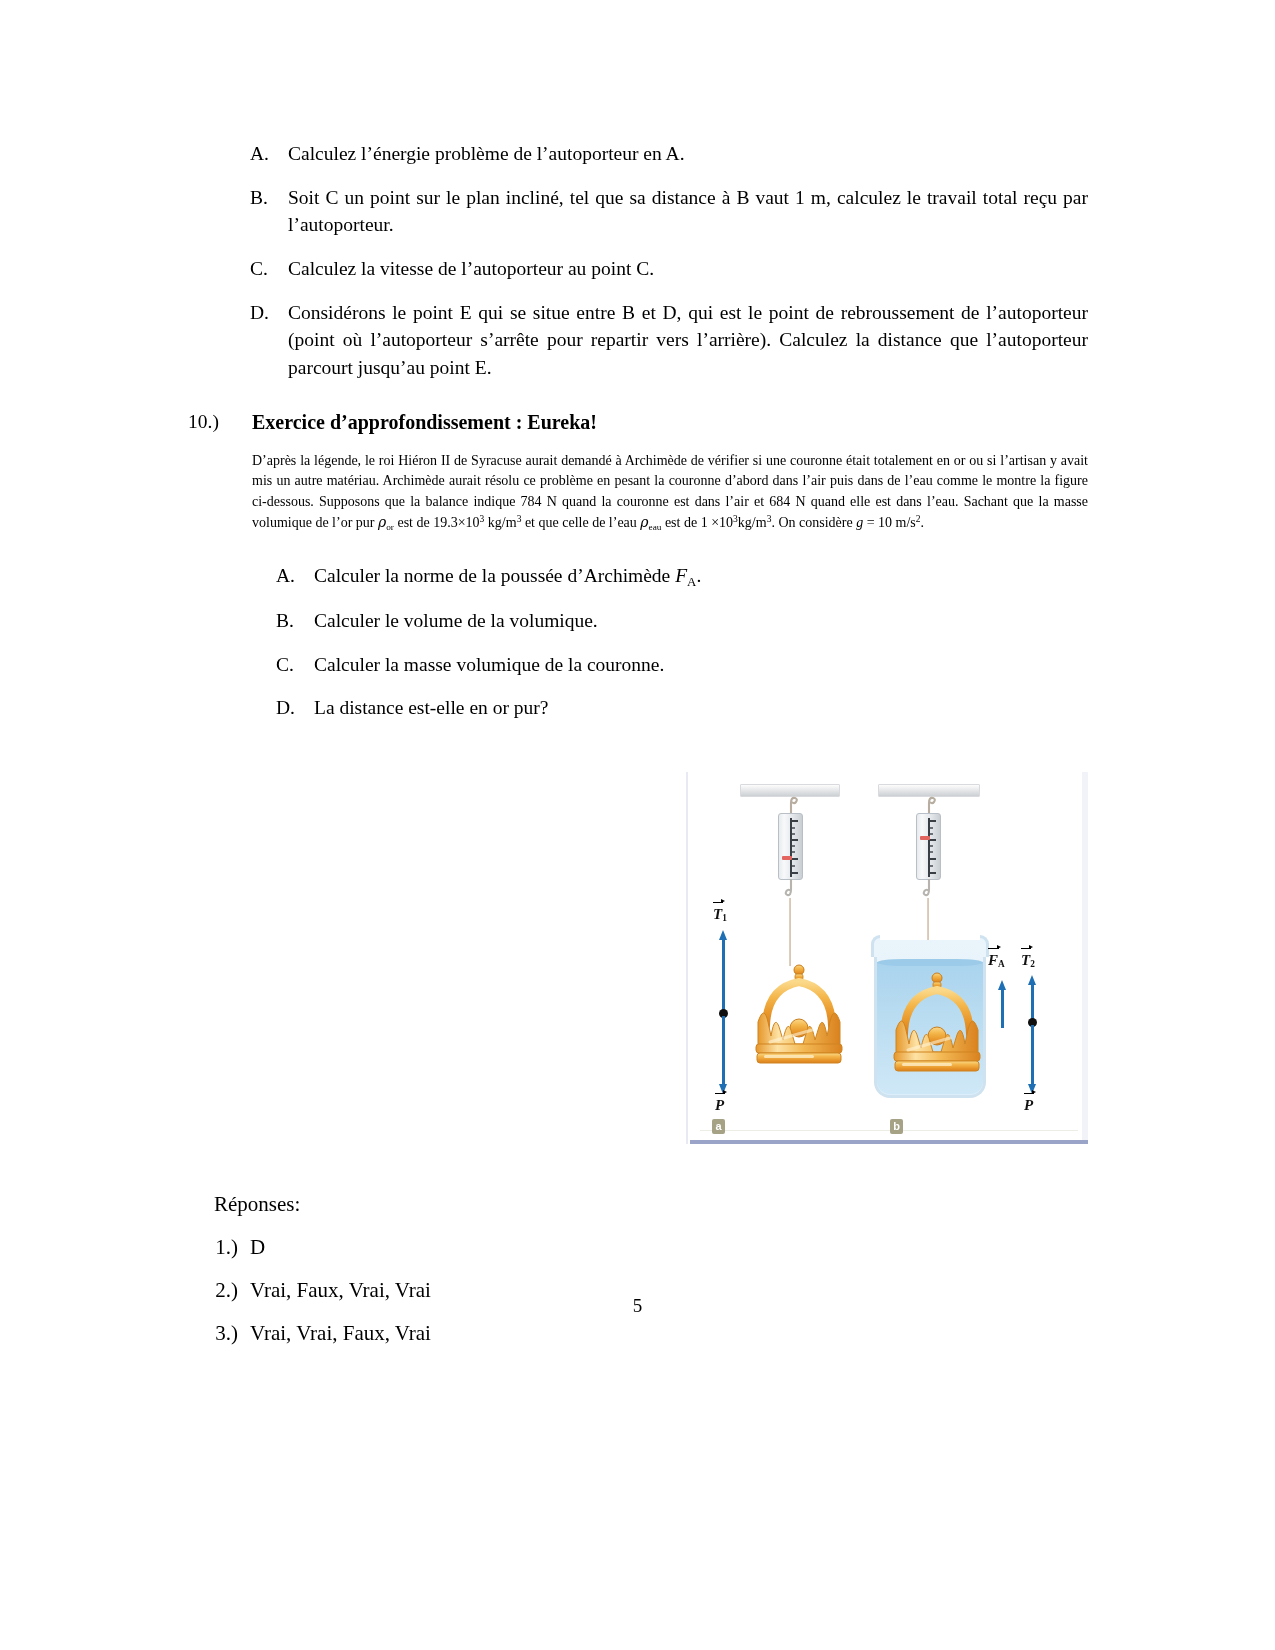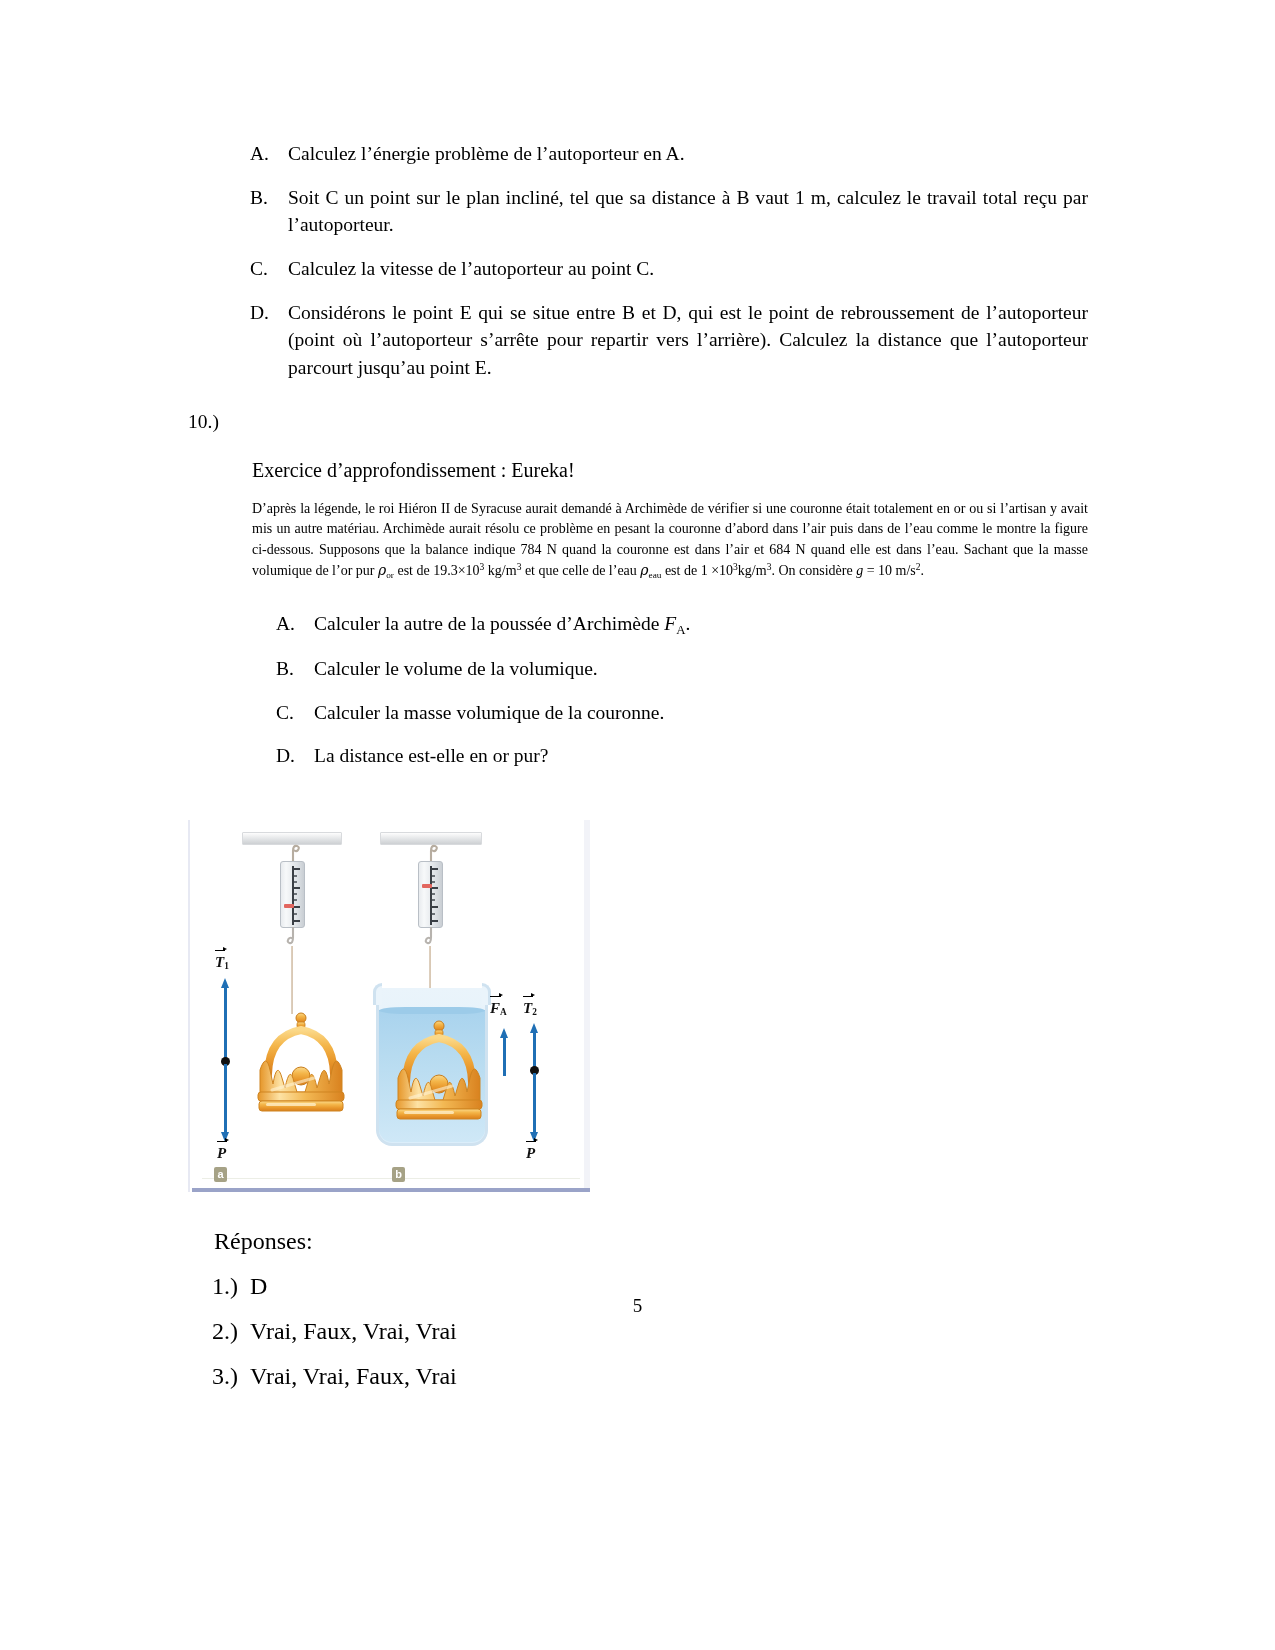--- a/index.html
+++ b/index.html
@@ -67,23 +67,22 @@
   }
   .num-item .num-marker {
     width: 52px;
     flex: 0 0 52px;
     padding-right: 12px;
   }
   .num-item .num-body {
     flex: 1;
   }
   .exercise-title {
-    font-weight: normal;
+    font-weight: bold;
     font-size: 20px;
-    margin-top: 48px;
   }
   .para {
     margin-top: 14px;
     font-size: 14px;
     line-height: 1.46;
     text-align: justify;
   }
 
   
   .mi { font-style: italic; font-family: "Liberation Serif", serif; }
@@ -112,21 +111,21 @@
     width: 0; height: 0;
     border-left: 4px solid #000;
     border-top: 2.6px solid transparent;
     border-bottom: 2.6px solid transparent;
   }
 
   
   .figure-wrap {
     margin-top: 34px;
     display: flex;
-    justify-content: flex-start;
+    justify-content: flex-end;
   }
   .figure-box {
     position: relative;
     width: 402px;
     height: 372px;
     background: #ffffff;
     border-left: 2px solid #e7e9f3;
     box-sizing: border-box;
   }
   .fig-sidebar-right {
@@ -312,22 +311,22 @@
     font-weight: bold;
     line-height: 15px;
     text-align: center;
     border-radius: 2px;
   }
   .panel-tag.a { left: 24px; }
   .panel-tag.b { left: 202px; }
 
   
   .answers {
-    margin-top: 36px;
-    font-size: 24px;
+    margin-top: 48px;
+    font-size: 21px;
   }
   .answers-heading {
     padding-left: 26px;
     margin-bottom: 18px;
   }
   .ans-item {
     display: flex;
     align-items: flex-start;
     margin-bottom: 18px;
   }
@@ -376,21 +375,21 @@
       <span class="num-marker">10.)</span>
       <div class="num-body">
         <div class="exercise-title">Exercice d’approfondissement : Eureka!</div>
 
         <div class="para"><span>D’après la légende, le roi Hiéron II de Syracuse aurait demandé à Archimède de vérifier si une couronne était totalement en or ou si l’artisan y avait mis un autre matériau. Archimède aurait résolu ce problème en pesant la couronne d’abord dans l’air puis dans de l’eau comme le montre la figure ci-dessous. Supposons que la balance indique 784 N quand la couronne est dans l’air et 684 N quand elle est dans l’eau. Sachant que la masse volumique de l’or pur </span><span class="mrho">ρ</span><sub class="mathsub">or</sub><span> est de 19.3</span><span>×</span><span>10</span><sup class="mathsup">3</sup><span> kg/m</span><sup class="mathsup">3</sup>
         <span>et que celle de l’eau </span><span class="mrho">ρ</span><sub class="mathsub">eau</sub><span> est de 1 </span><span>×</span><span>10</span><sup class="mathsup">3</sup><span>kg/m</span><sup class="mathsup">3</sup><span>. On considère </span><span class="mi">g</span><span> = </span><span>10 m/s</span><sup class="mathsup">2</sup><span>.</span></div>
 
         <ul class="alpha-list" style="margin-top:28px;">
           <li class="alpha-item">
             <span class="marker" style="padding-left:24px;">A.</span>
-            <span class="body"><span>Calculer la autre de la poussée d’Archimède </span><span class="mi">F</span><sub class="mathsub">A</sub><span>.</span></span>
+            <span class="body"><span>Calculer la norme de la poussée d’Archimède </span><span class="mi">F</span><sub class="mathsub">A</sub><span>.</span></span>
           </li>
           <li class="alpha-item">
             <span class="marker" style="padding-left:24px;">B.</span>
             <span class="body">Calculer le volume de la volumique.</span>
           </li>
           <li class="alpha-item">
             <span class="marker" style="padding-left:24px;">C.</span>
             <span class="body">Calculer la masse volumique de la couronne.</span>
           </li>
           <li class="alpha-item">

